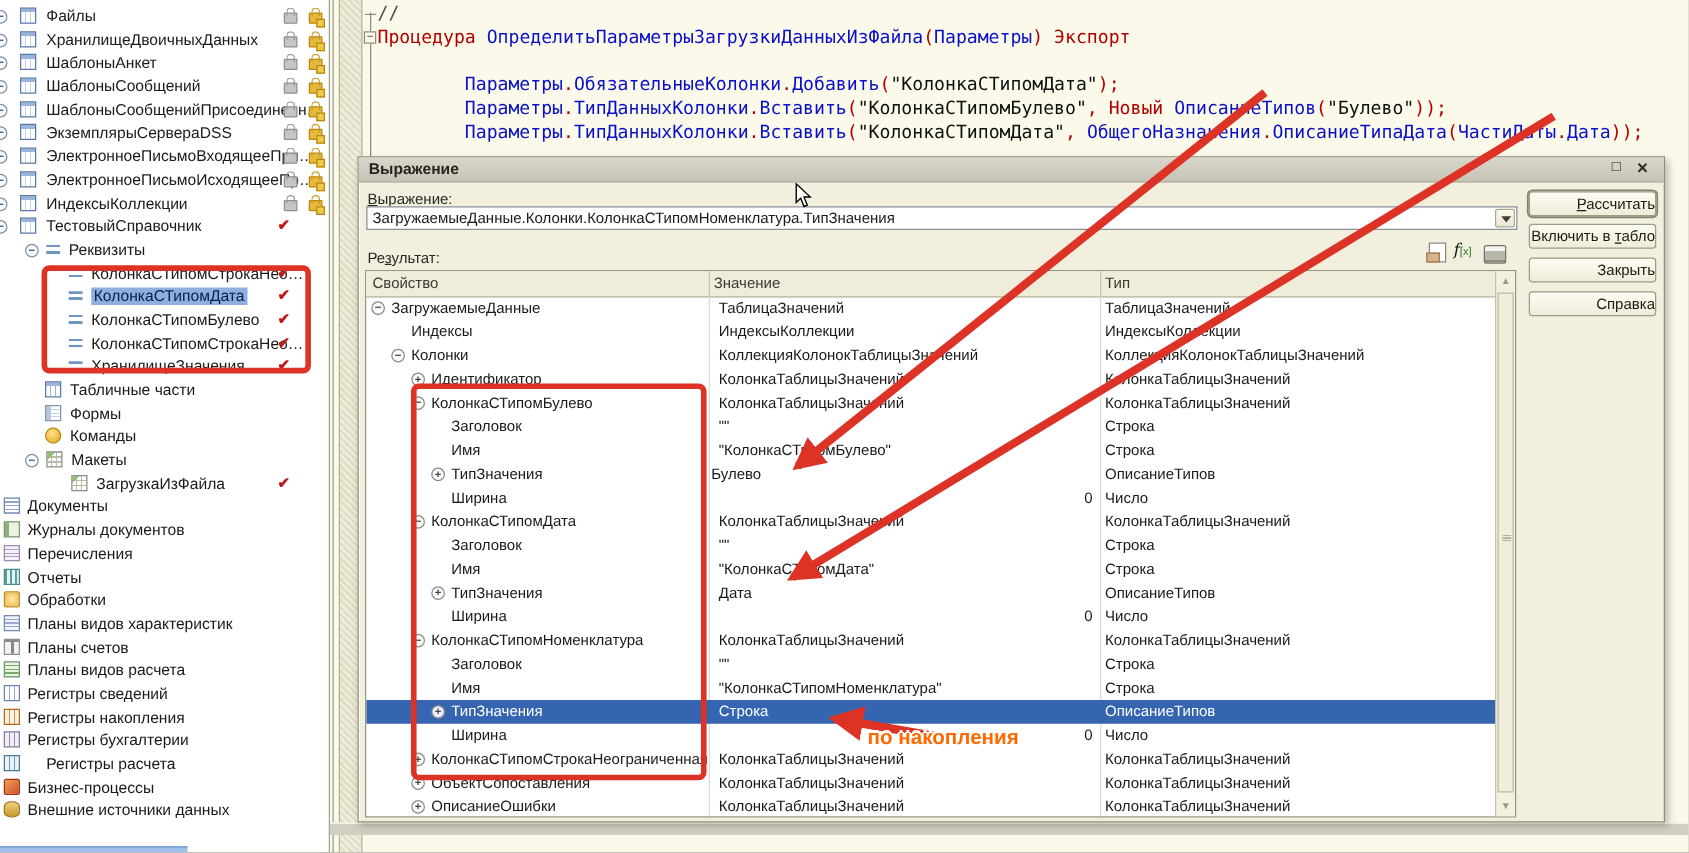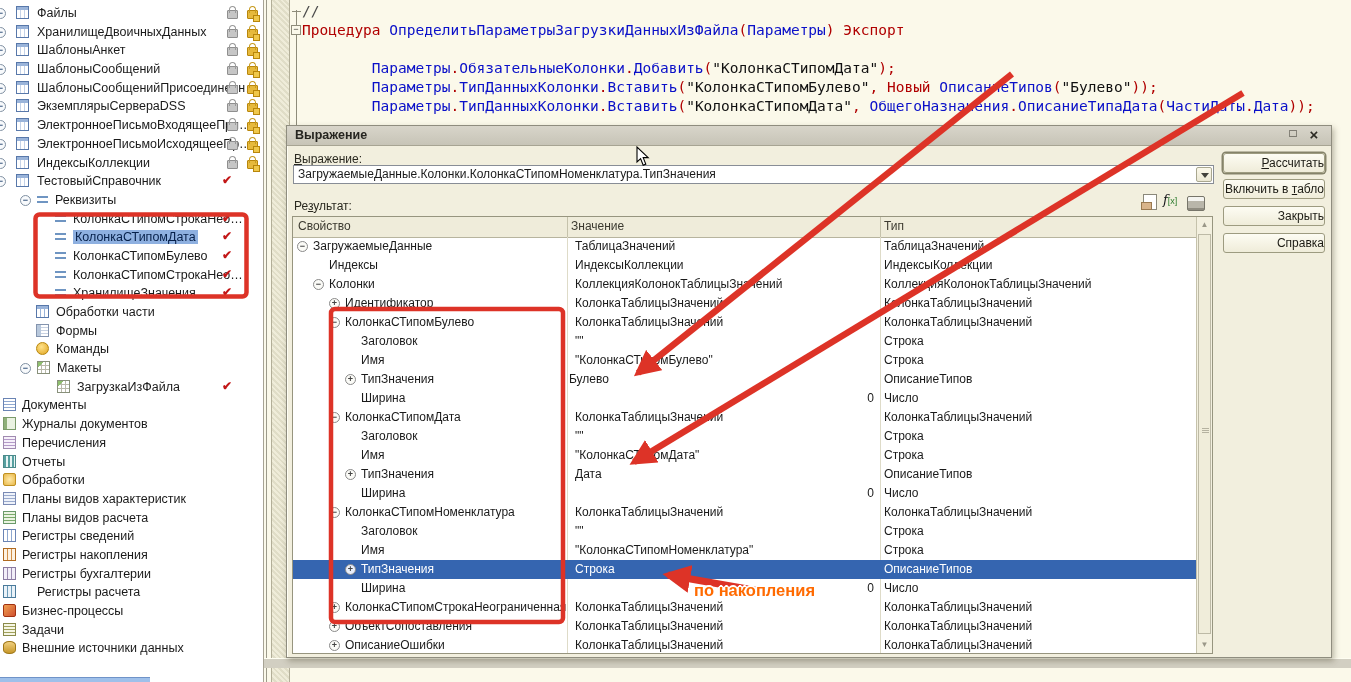--- a/index.html
+++ b/index.html
@@ -213,21 +213,21 @@
           <span class="sb-label" style="left: 73px;">КолонкаСТипомСтрокаНео…</span>
           <span class="sb-check">✔</span>
         </div>
         <div class="sb-row">
           <span class="ic ic-attr" style="left: 55px;"></span>
           <span class="sb-label" style="left: 73px;">ХранилищеЗначения</span>
           <span class="sb-check">✔</span>
         </div>
         <div class="sb-row">
           <span class="ic ic-tabular" style="left: 36px;"></span>
-          <span class="sb-label" style="left: 56px;">Обработки части</span>
+          <span class="sb-label" style="left: 56px;">Табличные части</span>
         </div>
         <div class="sb-row">
           <span class="ic ic-form" style="left: 36px;"></span>
           <span class="sb-label" style="left: 56px;">Формы</span>
         </div>
         <div class="sb-row">
           <span class="ic ic-command" style="left: 36px;"></span>
           <span class="sb-label" style="left: 56px;">Команды</span>
         </div>
         <div class="sb-row">
@@ -258,20 +258,24 @@
         </div>
         <div class="sb-row">
           <span class="ic ic-dataproc" style="left: 3px;"></span>
           <span class="sb-label" style="left: 22px;">Обработки</span>
         </div>
         <div class="sb-row">
           <span class="ic ic-planchar" style="left: 3px;"></span>
           <span class="sb-label" style="left: 22px;">Планы видов характеристик</span>
         </div>
         <div class="sb-row">
+          <span class="ic ic-planacc" style="left: 3px;"></span>
+          <span class="sb-label" style="left: 22px;">Планы счетов</span>
+        </div>
+        <div class="sb-row">
           <span class="ic ic-plancalc" style="left: 3px;"></span>
           <span class="sb-label" style="left: 22px;">Планы видов расчета</span>
         </div>
         <div class="sb-row">
           <span class="ic ic-reginfo" style="left: 3px;"></span>
           <span class="sb-label" style="left: 22px;">Регистры сведений</span>
         </div>
         <div class="sb-row">
           <span class="ic ic-regaccum" style="left: 3px;"></span>
           <span class="sb-label" style="left: 22px;">Регистры накопления</span>
@@ -280,24 +284,20 @@
           <span class="ic ic-regacct" style="left: 3px;"></span>
           <span class="sb-label" style="left: 22px;">Регистры бухгалтерии</span>
         </div>
         <div class="sb-row">
           <span class="ic ic-regcalc" style="left: 3px;"></span>
           <span class="sb-label" style="left: 22px; margin-left: 15px;">Регистры расчета</span>
         </div>
         <div class="sb-row">
           <span class="ic ic-bp" style="left: 3px;"></span>
           <span class="sb-label" style="left: 22px;">Бизнес-процессы</span>
-        </div>
-        <div class="sb-row">
-          <span class="ic ic-tasks" style="left: 3px;"></span>
-          <span class="sb-label" style="left: 22px;">Задачи</span>
         </div>
         <div class="sb-row">
           <span class="ic ic-extsrc" style="left: 3px;"></span>
           <span class="sb-label" style="left: 22px;">Внешние источники данных</span>
         </div>
       </div>
     <div class="sb-hscroll"></div>
   </div>
 
   <div class="editor">

